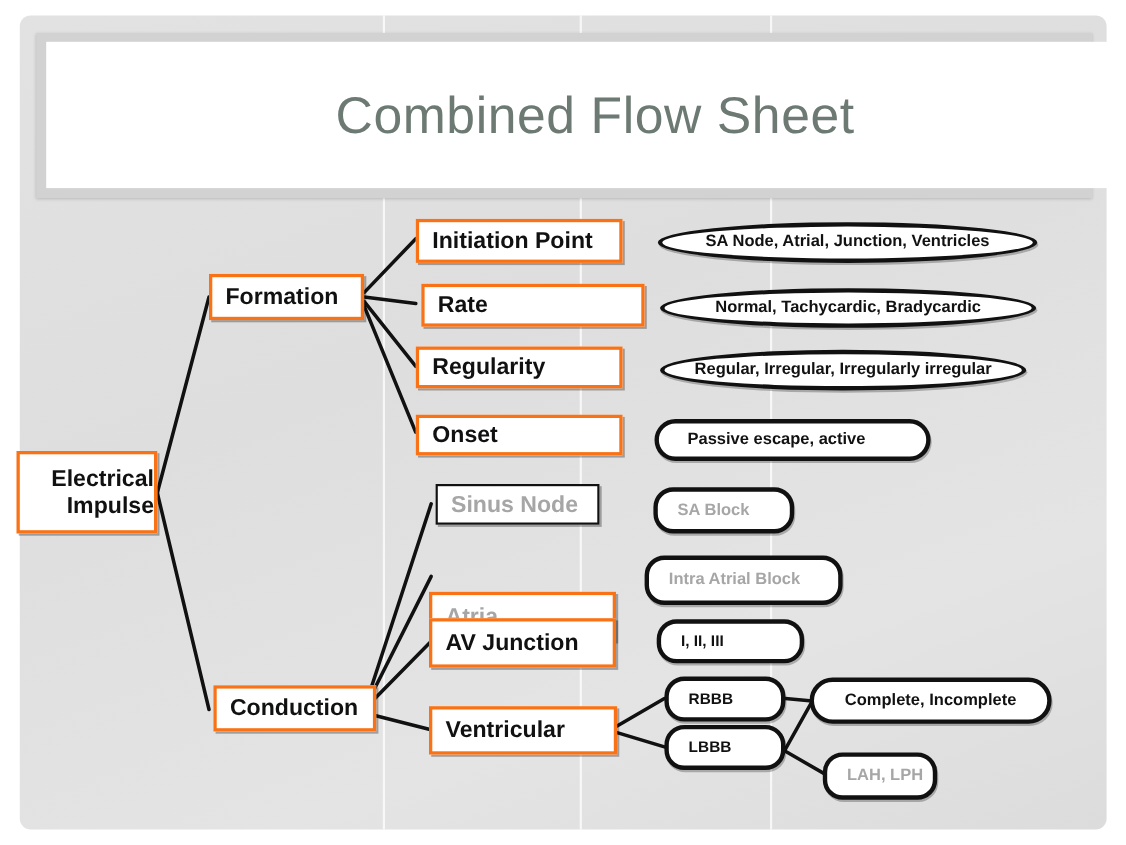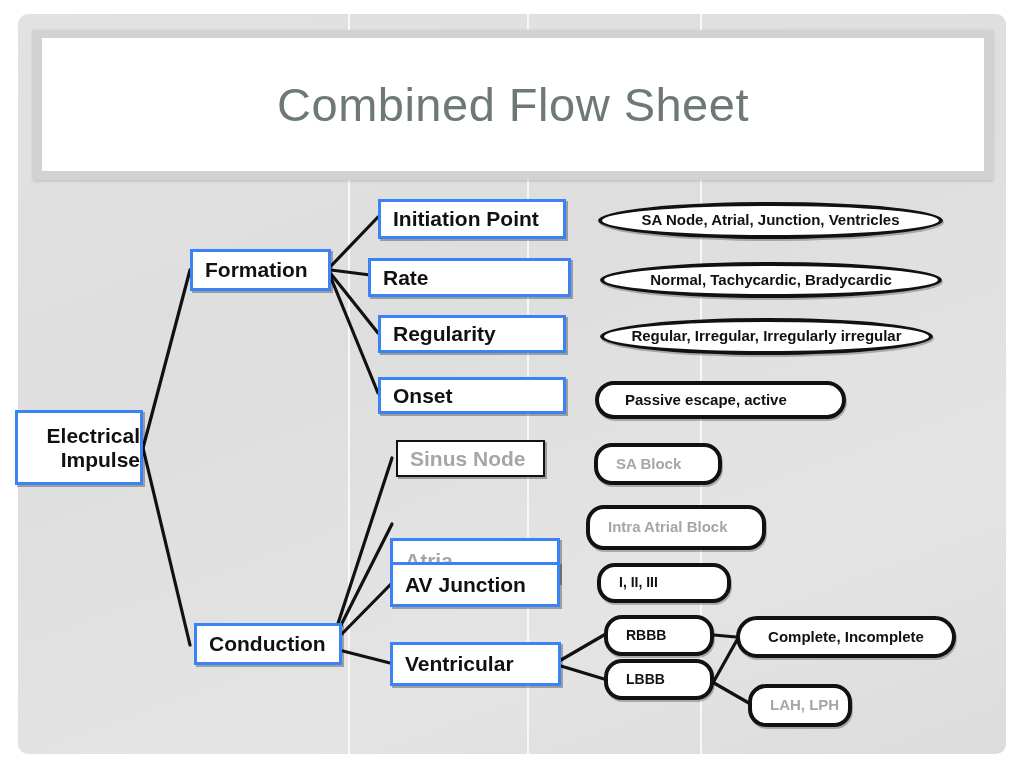--- a/index.html
+++ b/index.html
@@ -58,20 +58,21 @@
   #title-box {
     position: absolute;
     left: 42px;
     top: 38px;
     width: 942px;
     height: 133px;
     background: #ffffff;
     display: flex;
     align-items: center;
     justify-content: center;
+    padding-left: 28px;
   }
   #title-text {
     font-size: 47px;
     font-weight: 400;
     color: #6d7a73;
     letter-spacing: 0.5px;
     line-height: 1;
     white-space: nowrap;
   }
 
@@ -87,21 +88,21 @@
 
   
   .node {
     position: absolute;
     background: #ffffff;
     display: flex;
     align-items: center;
     box-sizing: border-box;
   }
   .rect {
-    border: 3px solid #3b82f6;
+    border: 3px solid #f97316;
     box-shadow: 2px 2px 0 rgba(0,0,0,0.30);
     padding-left: 12px;
   }
   .rect.thin {
     border: 2px solid #111111;
   }
   .ellipse {
     border: 4px solid #111111;
     border-radius: 50% / 50%;
     justify-content: center;
@@ -183,21 +184,21 @@
   </div>
 
   <div class="node rect" style="left:183px; top:623px; width:148px; height:42px;margin-left:11px;">
     <span class="lbl s22">Conduction</span>
   </div>
 
   <div class="node rect" style="left:378px; top:199px; width:188px; height:40px;">
     <span class="lbl s22">Initiation Point</span>
   </div>
 
-  <div class="node rect" style="left:368px; top:258px; width:203px; height:39px;">
+  <div class="node rect" style="left:383px; top:258px; width:203px; height:39px;">
     <span class="lbl s22">Rate</span>
   </div>
 
   <div class="node rect" style="left:378px; top:315px; width:188px; height:38px;">
     <span class="lbl s22">Regularity</span>
   </div>
 
   <div class="node rect" style="left:378px; top:377px; width:188px; height:37px;">
     <span class="lbl s22">Onset</span>
   </div>

